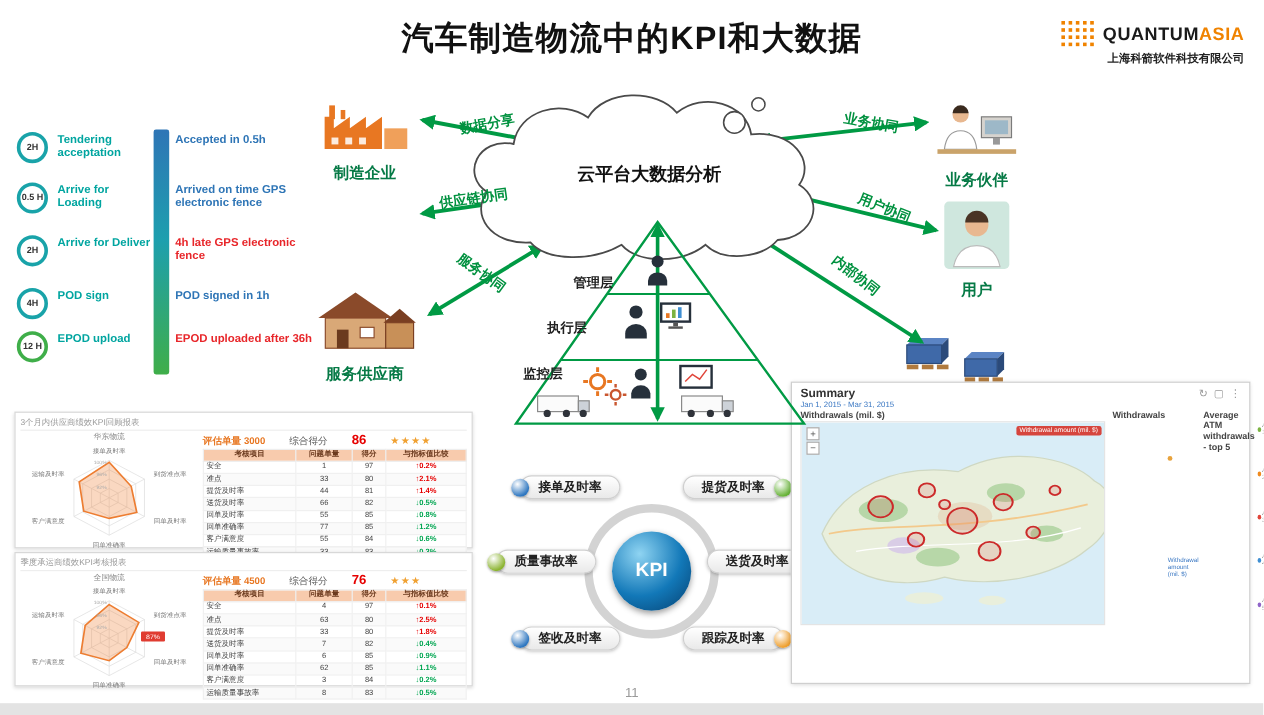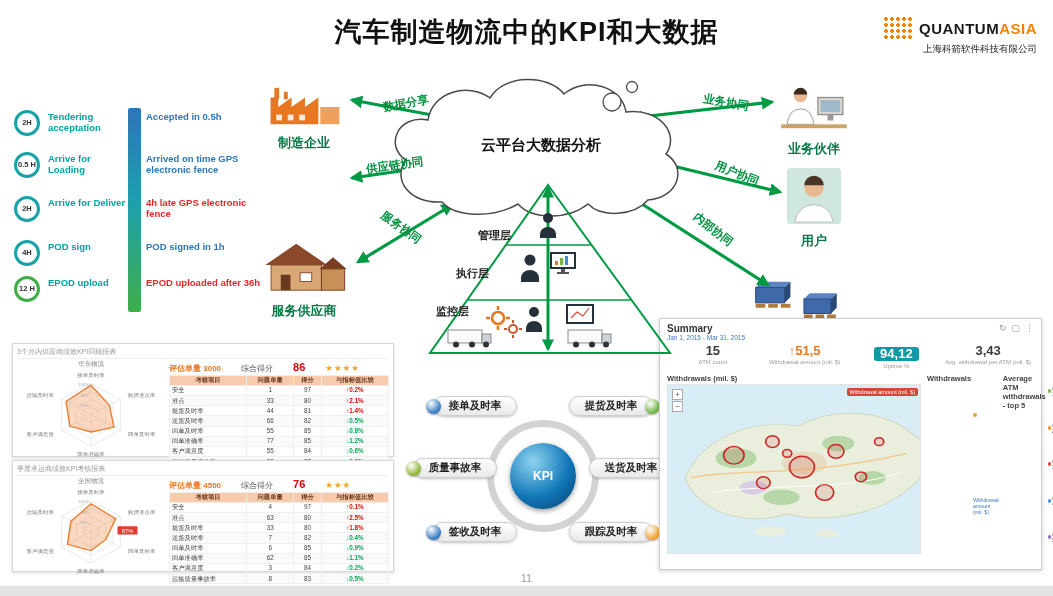--- a/index.html
+++ b/index.html
@@ -7,21 +7,21 @@
   #slide{position:relative;width:1053px;height:596px;background:#fff;overflow:hidden}
 
   .slide-title{position:absolute;top:14px;left:0;right:0;text-align:center;font-size:27px;font-weight:bold;color:#111;letter-spacing:1px}
 
   
   .logo{position:absolute;top:16px;right:16px;text-align:left}
   .logo-row{display:flex;align-items:center;gap:6px;justify-content:flex-end}
   .logo-dots{width:30px;height:24px;background-image:radial-gradient(#f08300 1.7px,transparent 1.8px);background-size:6px 6px}
   .logo-name{font-size:15px;font-weight:800;color:#1a1a1a;letter-spacing:.5px}
   .logo-name .asia{color:#f08300}
-  .logo-sub{font-size:9.5px;color:#222;margin-top:3px;font-weight:normal;text-align:right}
+  .logo-sub{font-size:9.5px;color:#222;margin-top:3px;font-weight:bold;text-align:right}
 
   
   #timeline{position:absolute;left:14px;top:104px;width:248px;height:212px}
   .tl-bar{position:absolute;left:114px;top:4px;bottom:4px;width:13px;border-radius:2px;
     background:linear-gradient(180deg,#2e75b6 0%,#1d9fae 45%,#3fae49 100%)}
   .tl-row{position:absolute;left:0;width:100%;display:grid;grid-template-columns:30px 78px 1fr;column-gap:4px;align-items:start}
   .tl-badge{width:26px;height:26px;border-radius:50%;border:3px solid #19a3a9;background:#fff;display:flex;align-items:center;justify-content:center;font-size:7.5px;font-weight:bold;color:#333;text-align:center;line-height:1}
   .tl-label{font-size:9.5px;font-weight:bold;color:#00a5a0;line-height:1.15;padding-top:2px}
   .tl-status{font-size:9.5px;font-weight:bold;line-height:1.15;padding-left:16px;padding-top:2px;position:relative;z-index:2}
 
@@ -31,21 +31,21 @@
   .relation{position:absolute;font-size:11.5px;font-weight:bold;color:#00913f;white-space:nowrap;z-index:5}
   .cloud-label{position:absolute;left:436px;top:136px;width:210px;text-align:center;font-size:15px;font-weight:bold;color:#111;z-index:4}
   .pyr-label{position:absolute;font-size:11px;font-weight:bold;color:#222;z-index:5}
   .overlay-svg{position:absolute;pointer-events:none}
 
   
   #kpi-wheel{position:absolute;left:413px;top:386px;width:260px;height:176px}
   .kpi-ring{position:absolute;left:74px;top:34px;width:112px;height:112px;border:7px solid #c4c4c4;border-radius:50%;opacity:.75}
   .kpi-center{position:absolute;left:97px;top:57px;width:66px;height:66px;border-radius:50%;
     background:radial-gradient(circle at 35% 28%,#8fd4f2,#1278b8 55%,#063f6e);
-    display:flex;align-items:center;justify-content:center;color:#fff;font-weight:bold;font-size:12px;box-shadow:0 2px 5px rgba(0,0,0,.4)}
+    display:flex;align-items:center;justify-content:center;color:#fff;font-weight:bold;font-size:16px;box-shadow:0 2px 5px rgba(0,0,0,.4)}
   .kpi-pill{position:absolute;width:84px;height:20px;background:linear-gradient(#fff,#e9e9e9);border:1px solid #cfcfcf;border-radius:10px;
     display:flex;align-items:center;justify-content:center;font-size:10.5px;font-weight:bold;color:#222;box-shadow:0 1px 3px rgba(0,0,0,.25)}
   .kpi-ball{position:absolute;width:15px;height:15px;border-radius:50%;top:2px;box-shadow:0 1px 2px rgba(0,0,0,.35)}
   .kpi-ball.left{left:-8px}.kpi-ball.right{right:-8px}
   .pos-top-left{left:20px;top:10px}.pos-top-right{left:156px;top:10px}
   .pos-mid-left{left:0;top:72px}.pos-mid-right{left:176px;top:72px}
   .pos-bottom-left{left:20px;top:136px}.pos-bottom-right{left:156px;top:136px}
 
   
   .report-panel{position:absolute;left:12px;width:382px;background:#fff;border:1px solid #d8d8d8;box-shadow:0 1px 3px rgba(0,0,0,.15);padding:3px 4px}
@@ -543,35 +543,20 @@
       <div>
         <div class="db-title">Summary</div>
         <div class="db-date">Jan 1, 2015 - Mar 31, 2015</div>
       </div>
       <div class="db-icons">
         <span>↻</span>
         <span>▢</span>
         <span>⋮</span>
       </div>
     </div>
-    <div class="db-metrics">
-        <div class="metric plain">
-          <div class="metric-value">15</div>
-          <div class="metric-label">ATM count</div>
-        </div>
-        <div class="metric orange">
-          <div class="metric-value">↑51,5</div>
-          <div class="metric-label">Withdrawal amount (mil. $)</div>
-        </div>
-        <div class="metric teal-box"><div class="metric-value">94,12</div><div class="metric-label">Uptime %</div></div>
-        <div class="metric plain">
-          <div class="metric-value">3,43</div>
-          <div class="metric-label">Avg. withdrawal per ATM (mil. $)</div>
-        </div>
-      </div>
     <div class="db-content">
       <div class="db-map">
         <div class="db-map-title">Withdrawals (mil. $)</div>
         <div class="map-wrap">
           <svg id="map-svg" viewBox="0 0 222 172" preserveAspectRatio="none">
             <rect width="222" height="172" fill="#d9edf7"></rect>
             <path d="M15,95 C30,55 70,35 115,42 C150,20 195,28 215,50 C235,62 230,92 210,108 C185,132 140,142 105,132 C65,146 25,128 15,95 Z" fill="#e9efdc" stroke="#cfd8c2"></path>
             <ellipse cx="60" cy="75" rx="18" ry="10" fill="#b7d7a8"></ellipse>
               <ellipse cx="150" cy="60" rx="14" ry="8" fill="#b7d7a8"></ellipse>
             <ellipse cx="180" cy="95" rx="12" ry="7" fill="#b7d7a8"></ellipse>

